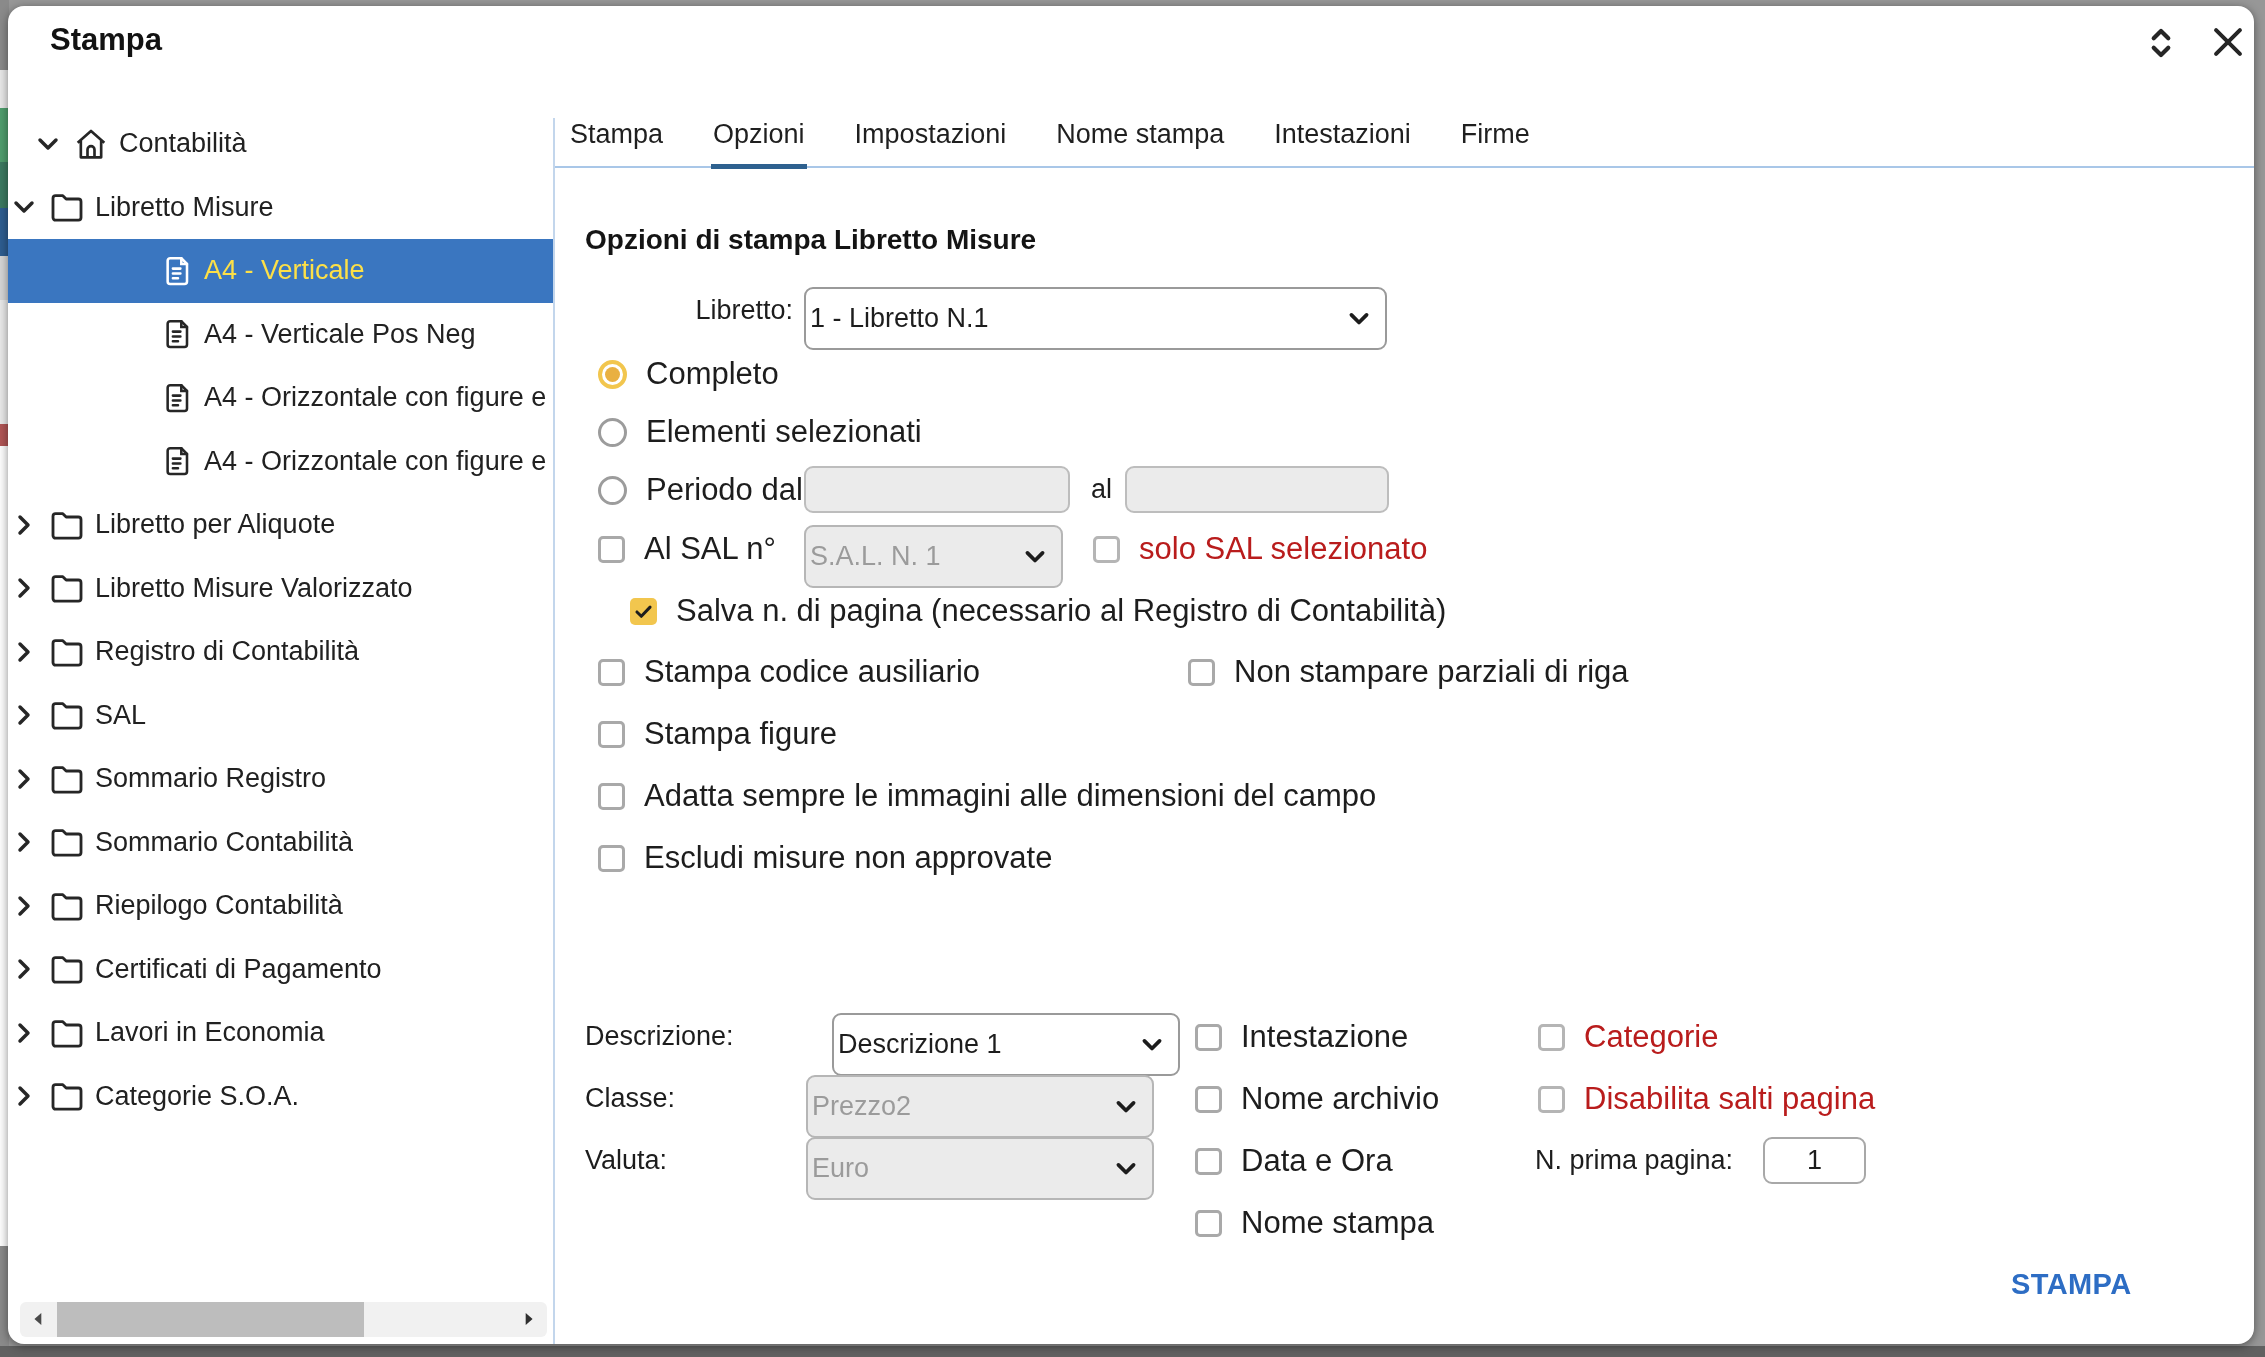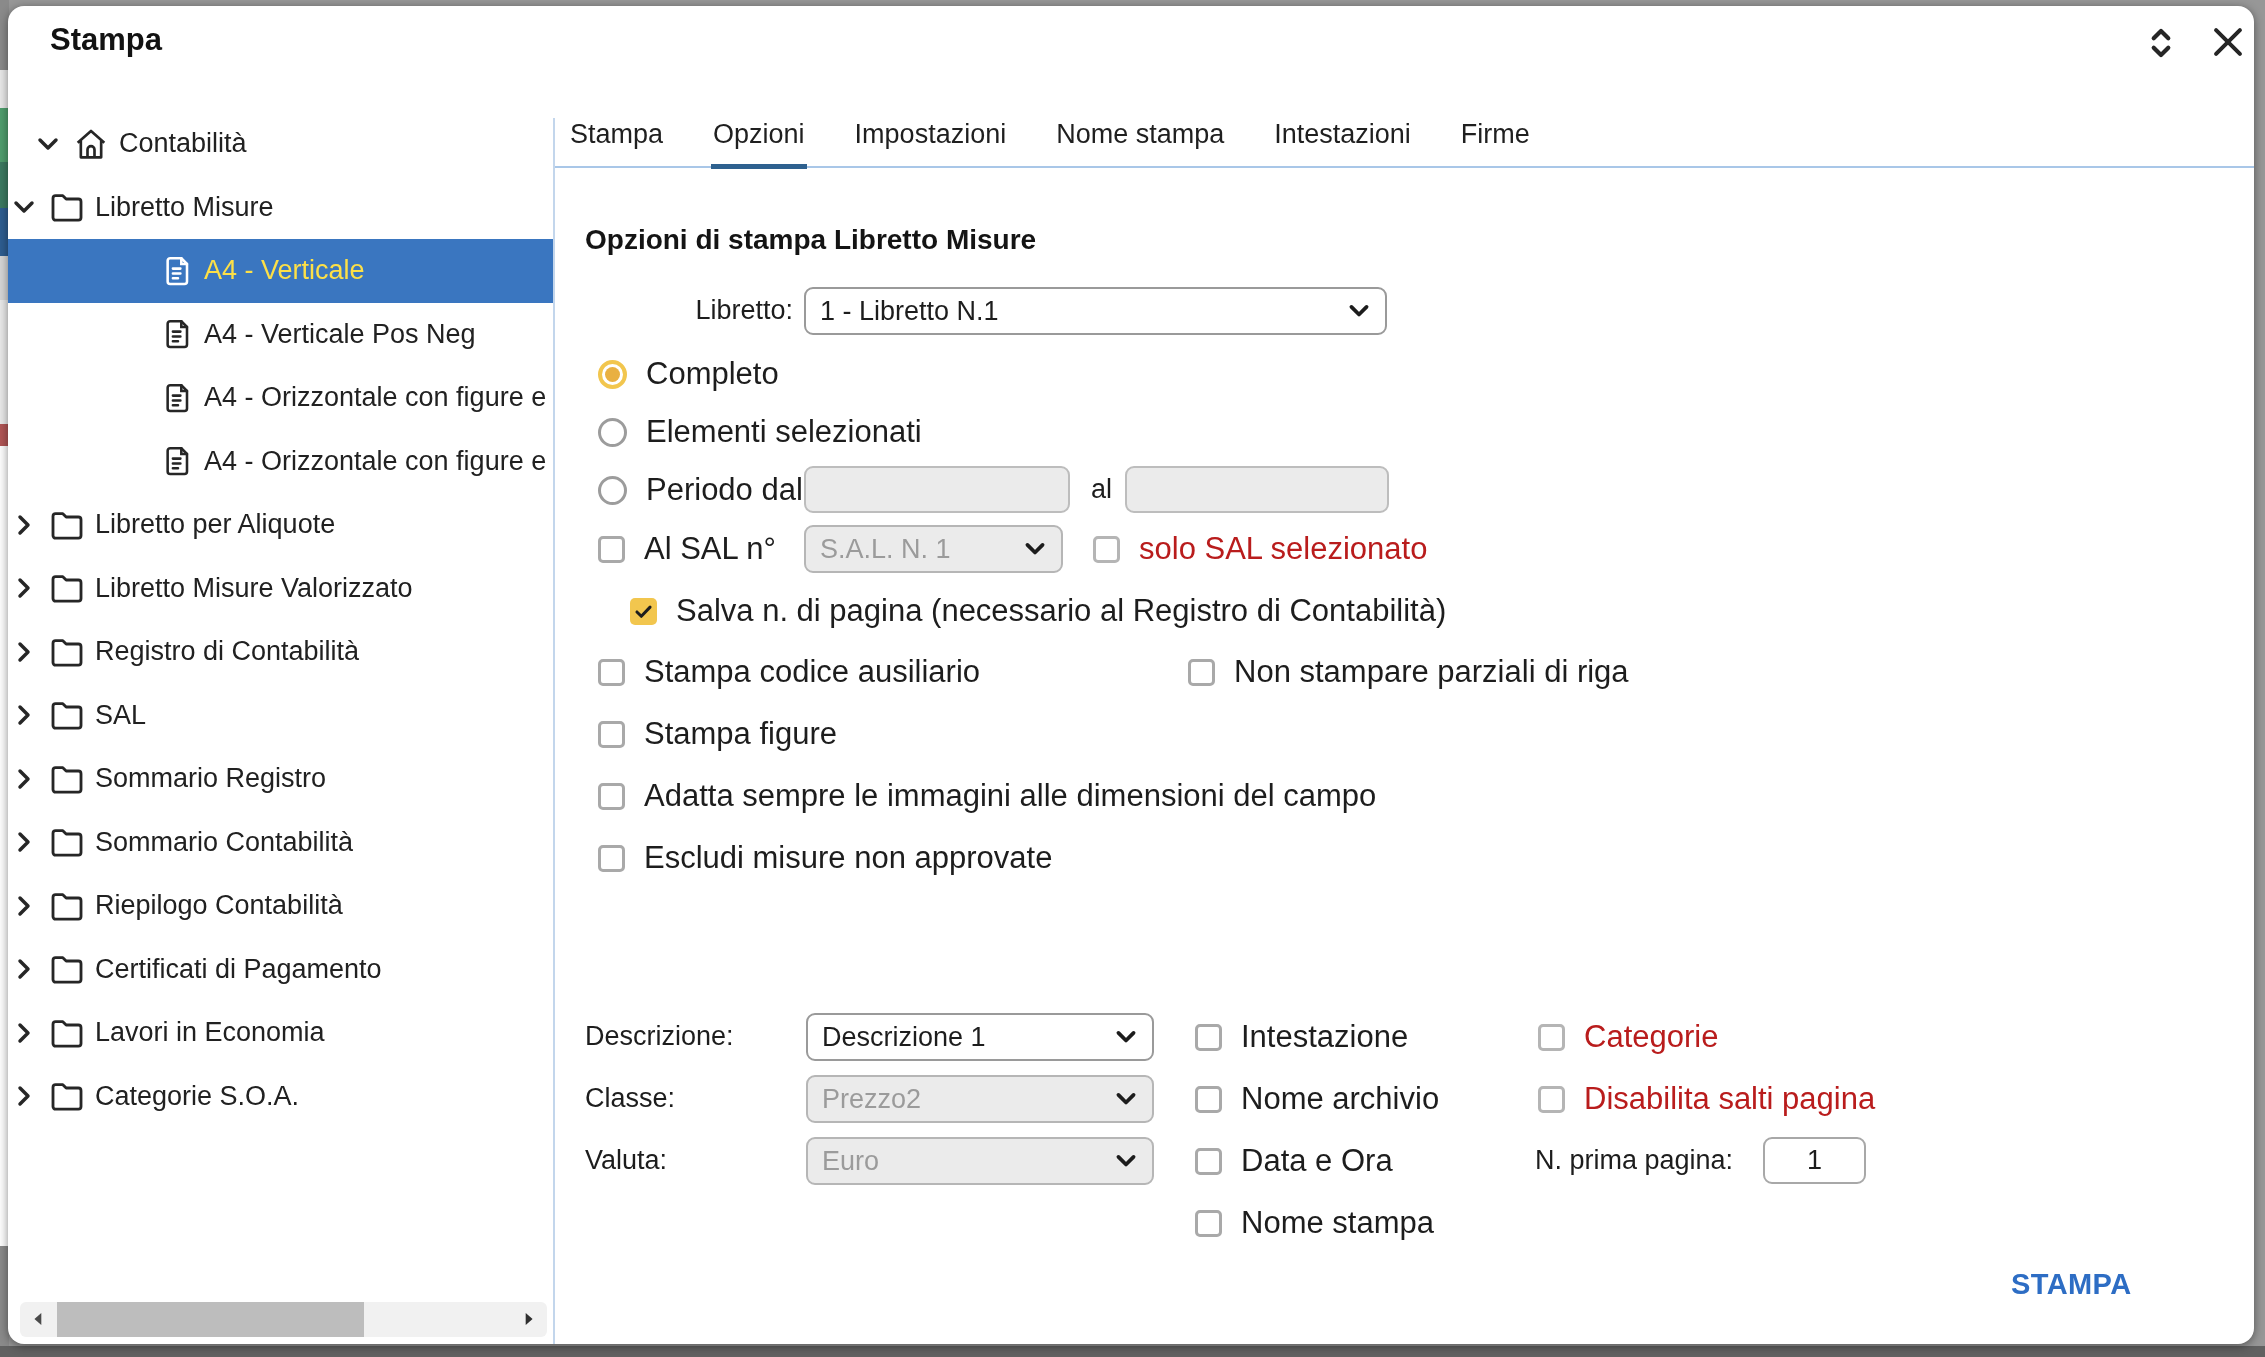--- a/index.html
+++ b/index.html
@@ -30,22 +30,22 @@
   #divider{position:absolute;left:545px;top:112px;width:2px;height:1226px;background:#c3d6ec;}
   
   .tabbar{position:absolute;left:547px;top:98px;right:0;height:64px;display:flex;align-items:stretch;
           gap:46px;padding-left:13px;border-bottom:2px solid var(--tab-rule);box-sizing:border-box;}
   .tab{display:flex;align-items:center;font-size:27px;color:#1f1f1f;padding:0 2px;
        border-bottom:5px solid transparent;box-sizing:border-box;margin-bottom:-3px;cursor:pointer;}
   .tab.active{border-bottom-color:var(--tab-underline);}
   
   .lbl{position:absolute;font-size:27px;color:#1d1d1d;line-height:47px;white-space:nowrap;}
   .heading{position:absolute;left:577px;top:218px;font-size:28px;font-weight:700;color:#141414;}
-  .select{position:absolute;height:48px;border:2px solid #9a9a9a;border-radius:9px;background:#fff;
-          display:flex;align-items:center;padding:0 12px 0 14px;box-sizing:border-box;cursor:pointer;}
+  .select{position:absolute;height:63px;border:2px solid #9a9a9a;border-radius:9px;background:#fff;
+          display:flex;align-items:center;padding:0 12px 0 4px;box-sizing:border-box;cursor:pointer;}
   .select .value{font-size:27px;color:#1d1d1d;flex:1;white-space:nowrap;overflow:hidden;}
   .select.disabled{background:#ebebeb;border-color:#b6b6b6;}
   .select.disabled .value{color:#9b9b9b;}
   .date-input{position:absolute;height:47px;box-sizing:border-box;background:#ebebeb;
               border:2px solid #bdbdbd;border-radius:9px;}
   .num-input{position:absolute;height:47px;width:103px;box-sizing:border-box;background:#fff;
              border:2px solid #a8a8a8;border-radius:9px;text-align:center;font-size:27px;color:#1d1d1d;
              font-family:inherit;padding:0;}
   .ctl-row{position:absolute;height:48px;display:flex;align-items:center;gap:19px;white-space:nowrap;}
   .ctl-row .txt{font-size:31px;color:#1d1d1d;}
@@ -398,21 +398,21 @@
     <span class="cb"></span>
     <span class="txt">Adatta sempre le immagini alle dimensioni del campo</span>
   </div>
 
   <div class="ctl-row" style="left:590px;top:828px;">
     <span class="cb"></span>
     <span class="txt">Escludi misure non approvate</span>
   </div>
 
   <div class="lbl" style="left:577px;top:1007px;">Descrizione:</div>
-  <div class="select" style="left:798px;top:1007px;width:348px;gap:27px;">
+  <div class="select" style="left:824px;top:1007px;width:348px;gap:27px;">
     <span class="value">Descrizione 1</span>
     <span class="icon">
         <svg width="28" height="28" viewBox="0 0 24 24">
           <path d="M5.5 8.5l6.5 6.5 6.5-6.5" fill="none" stroke="#1c1c1c" stroke-width="3.2" stroke-linecap="round" stroke-linejoin="round"></path>
         </svg>
       </span>
   </div>
 
   <div class="lbl" style="left:577px;top:1069px;">Classe:</div>
   <div class="select disabled" style="left:798px;top:1069px;width:348px;">

